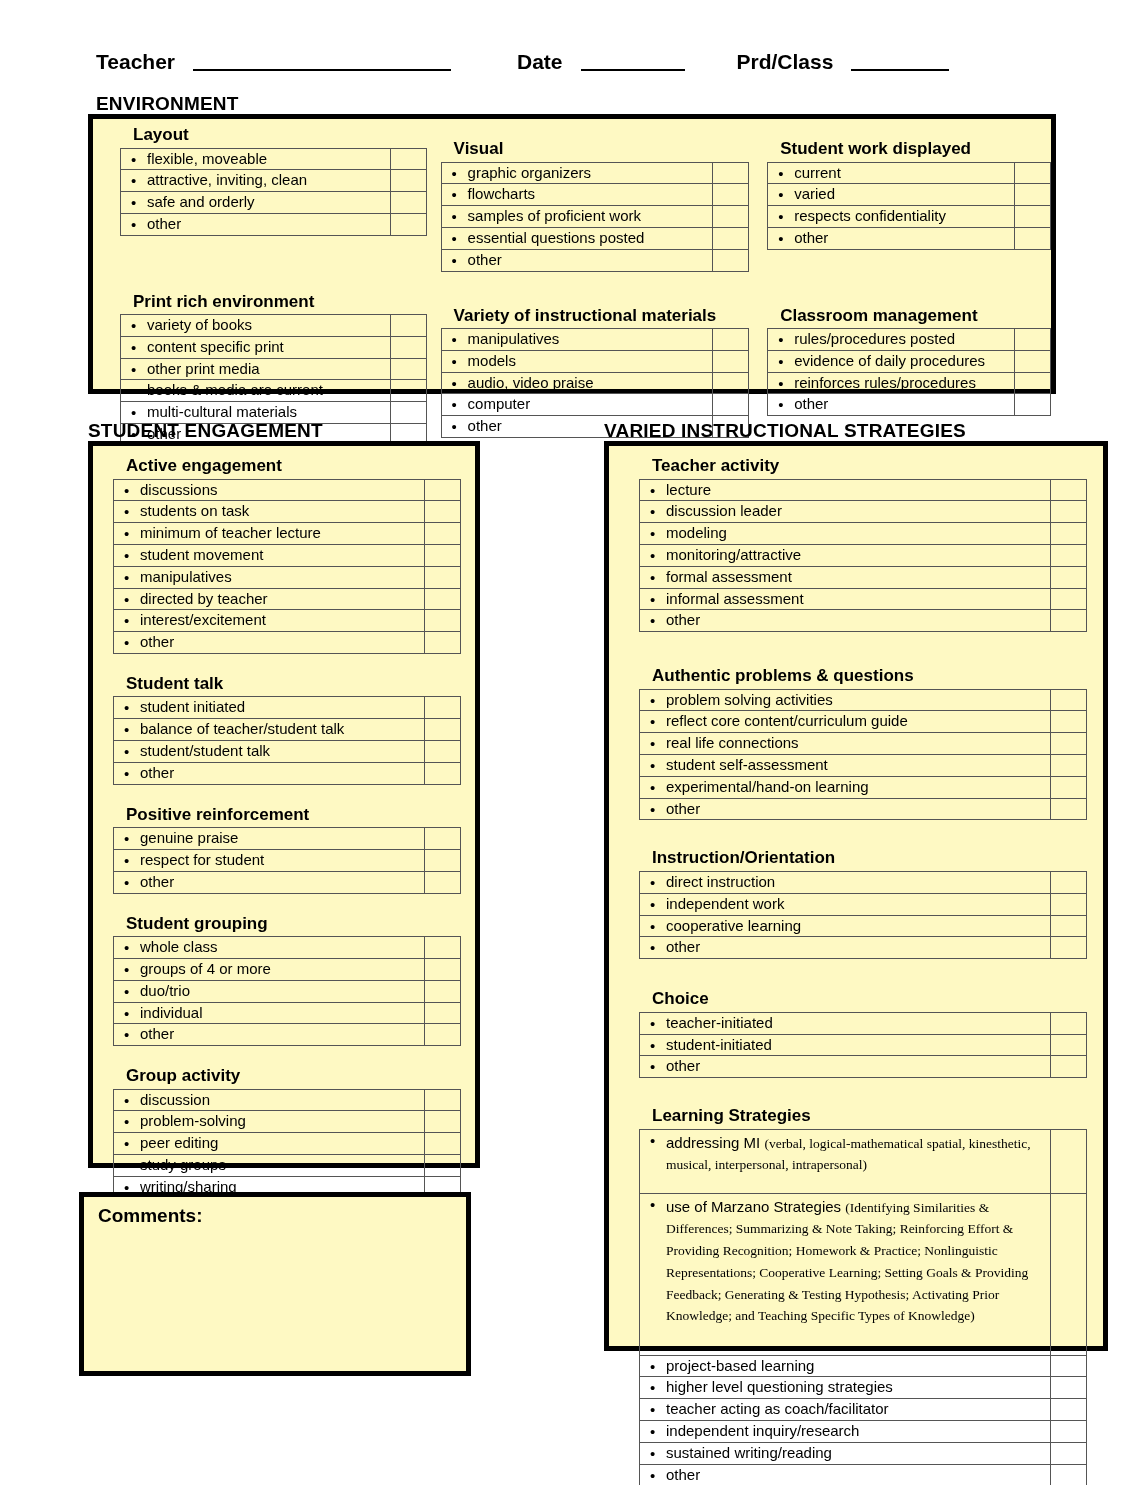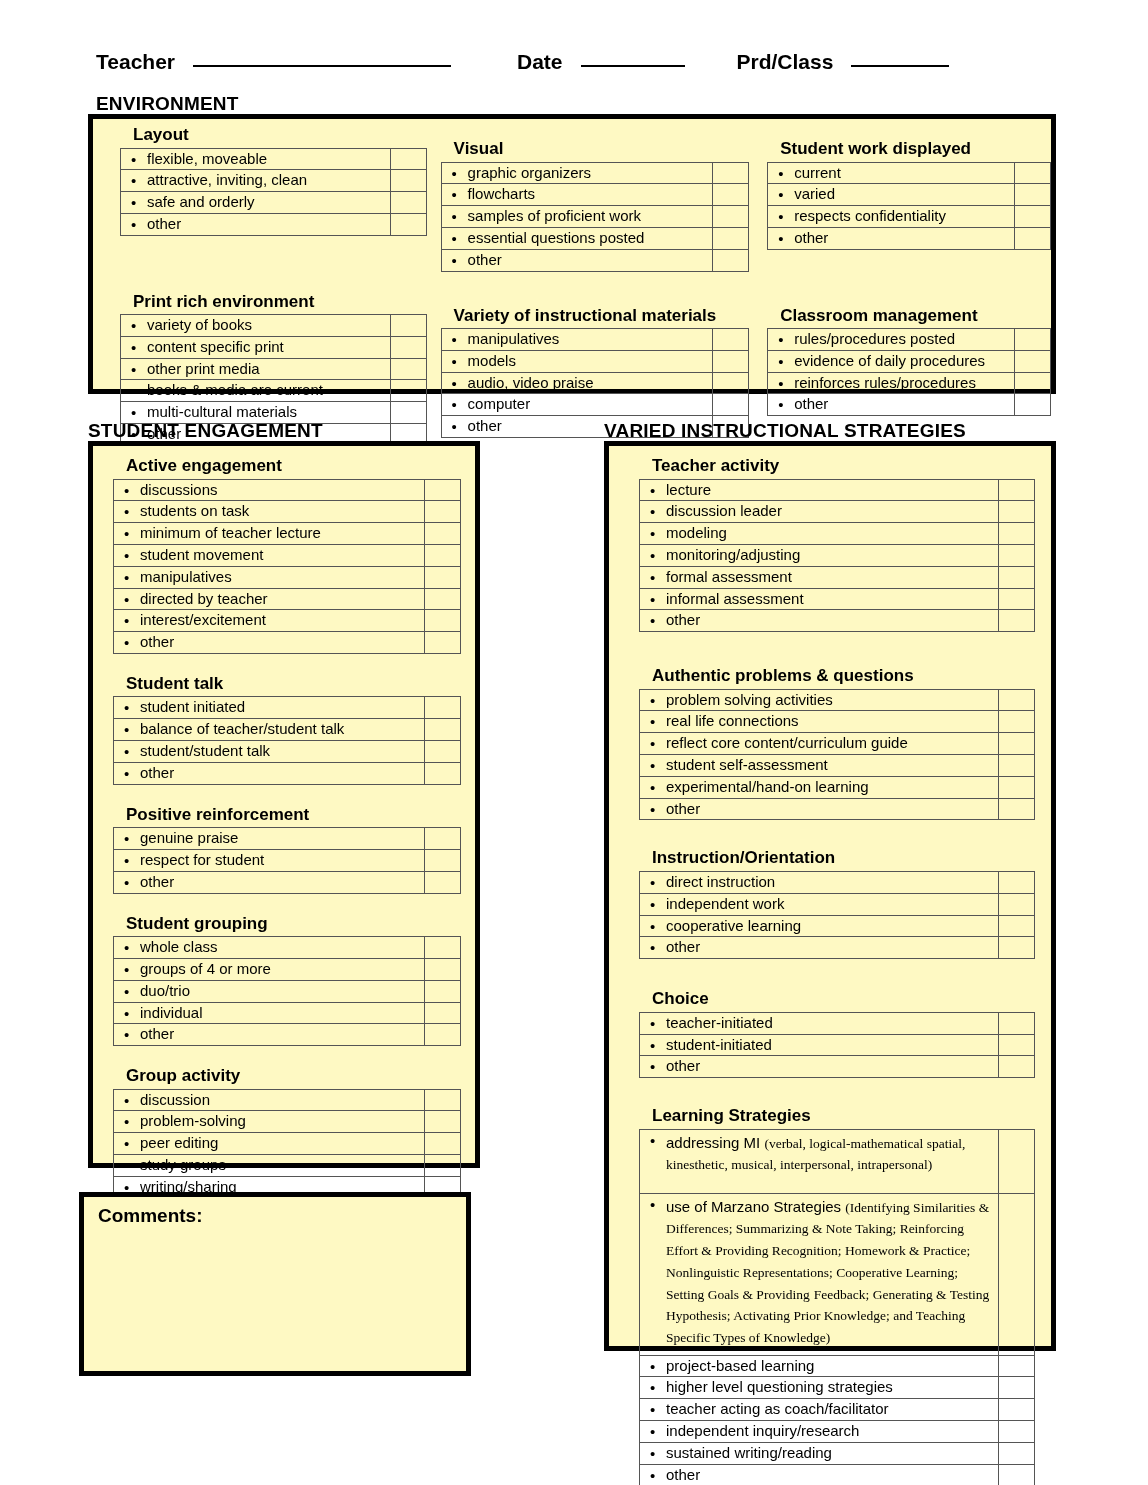--- a/index.html
+++ b/index.html
@@ -17,21 +17,21 @@
     overflow: hidden;
   }
 
   
   .form-header {
     position: absolute;
     left: 96px;
     top: 50px;
     width: 960px;
     display: flex;
-    align-items: flex-start;
+    align-items: center;
     font-size: 21px;
     font-weight: bold;
     gap: 12px;
   }
   .field-label { white-space: nowrap; }
   .field-rule {
     display: inline-block;
     border-bottom: 2px solid #000;
     height: 17px;
     margin: 0 6px;
@@ -55,21 +55,21 @@
   #vis-title   { left: 604px; top: 420px; width: 452px; }
 
   
   .frame {
     position: absolute;
     border: 5px solid #000;
     background: #fef9c3;
   }
   #env-frame { left: 88px;  top: 114px;  width: 968px; height: 280px; }
   #se-frame  { left: 88px;  top: 441px;  width: 392px; height: 727px; }
-  #vis-frame { left: 604px; top: 441px;  width: 452px; height: 910px; }
+  #vis-frame { left: 604px; top: 441px;  width: 504px; height: 910px; }
   #comments-frame { left: 79px; top: 1192px; width: 392px; height: 184px; }
 
   
   .env-row {
     display: flex;
     padding: 0;
   }
   .env-col-a { width: 310px; margin-left: 27px; }
   .env-col-b { width: 312px; margin-left: 14px; }
   .env-col-c { width: 287px; margin-left: 18px; }
@@ -493,21 +493,21 @@
             </tr>
         <tr>
               <td class="item-cell"><span class="bullet">•</span><span class="item-text">discussion leader</span></td>
               <td class="mark-cell"></td>
             </tr>
         <tr>
               <td class="item-cell"><span class="bullet">•</span><span class="item-text">modeling</span></td>
               <td class="mark-cell"></td>
             </tr>
         <tr>
-              <td class="item-cell"><span class="bullet">•</span><span class="item-text">monitoring/adjusting</span></td>
+              <td class="item-cell"><span class="bullet">•</span><span class="item-text">monitoring/attractive</span></td>
               <td class="mark-cell"></td>
             </tr>
         <tr>
               <td class="item-cell"><span class="bullet">•</span><span class="item-text">formal assessment</span></td>
               <td class="mark-cell"></td>
             </tr>
         <tr>
               <td class="item-cell"><span class="bullet">•</span><span class="item-text">informal assessment</span></td>
               <td class="mark-cell"></td>
             </tr>
@@ -521,25 +521,25 @@
 
     <div class="group" style="margin-top:28px;">
       <div class="group-heading">Authentic problems &amp; questions</div>
       <table class="checklist">
           <tbody>
         <tr>
               <td class="item-cell"><span class="bullet">•</span><span class="item-text">problem solving activities</span></td>
               <td class="mark-cell"></td>
             </tr>
         <tr>
+              <td class="item-cell"><span class="bullet">•</span><span class="item-text">reflect core content/curriculum guide</span></td>
+              <td class="mark-cell"></td>
+            </tr>
+        <tr>
               <td class="item-cell"><span class="bullet">•</span><span class="item-text">real life connections</span></td>
-              <td class="mark-cell"></td>
-            </tr>
-        <tr>
-              <td class="item-cell"><span class="bullet">•</span><span class="item-text">reflect core content/curriculum guide</span></td>
               <td class="mark-cell"></td>
             </tr>
         <tr>
               <td class="item-cell"><span class="bullet">•</span><span class="item-text">student self-assessment</span></td>
               <td class="mark-cell"></td>
             </tr>
         <tr>
               <td class="item-cell"><span class="bullet">•</span><span class="item-text">experimental/hand-on learning</span></td>
               <td class="mark-cell"></td>
             </tr>

